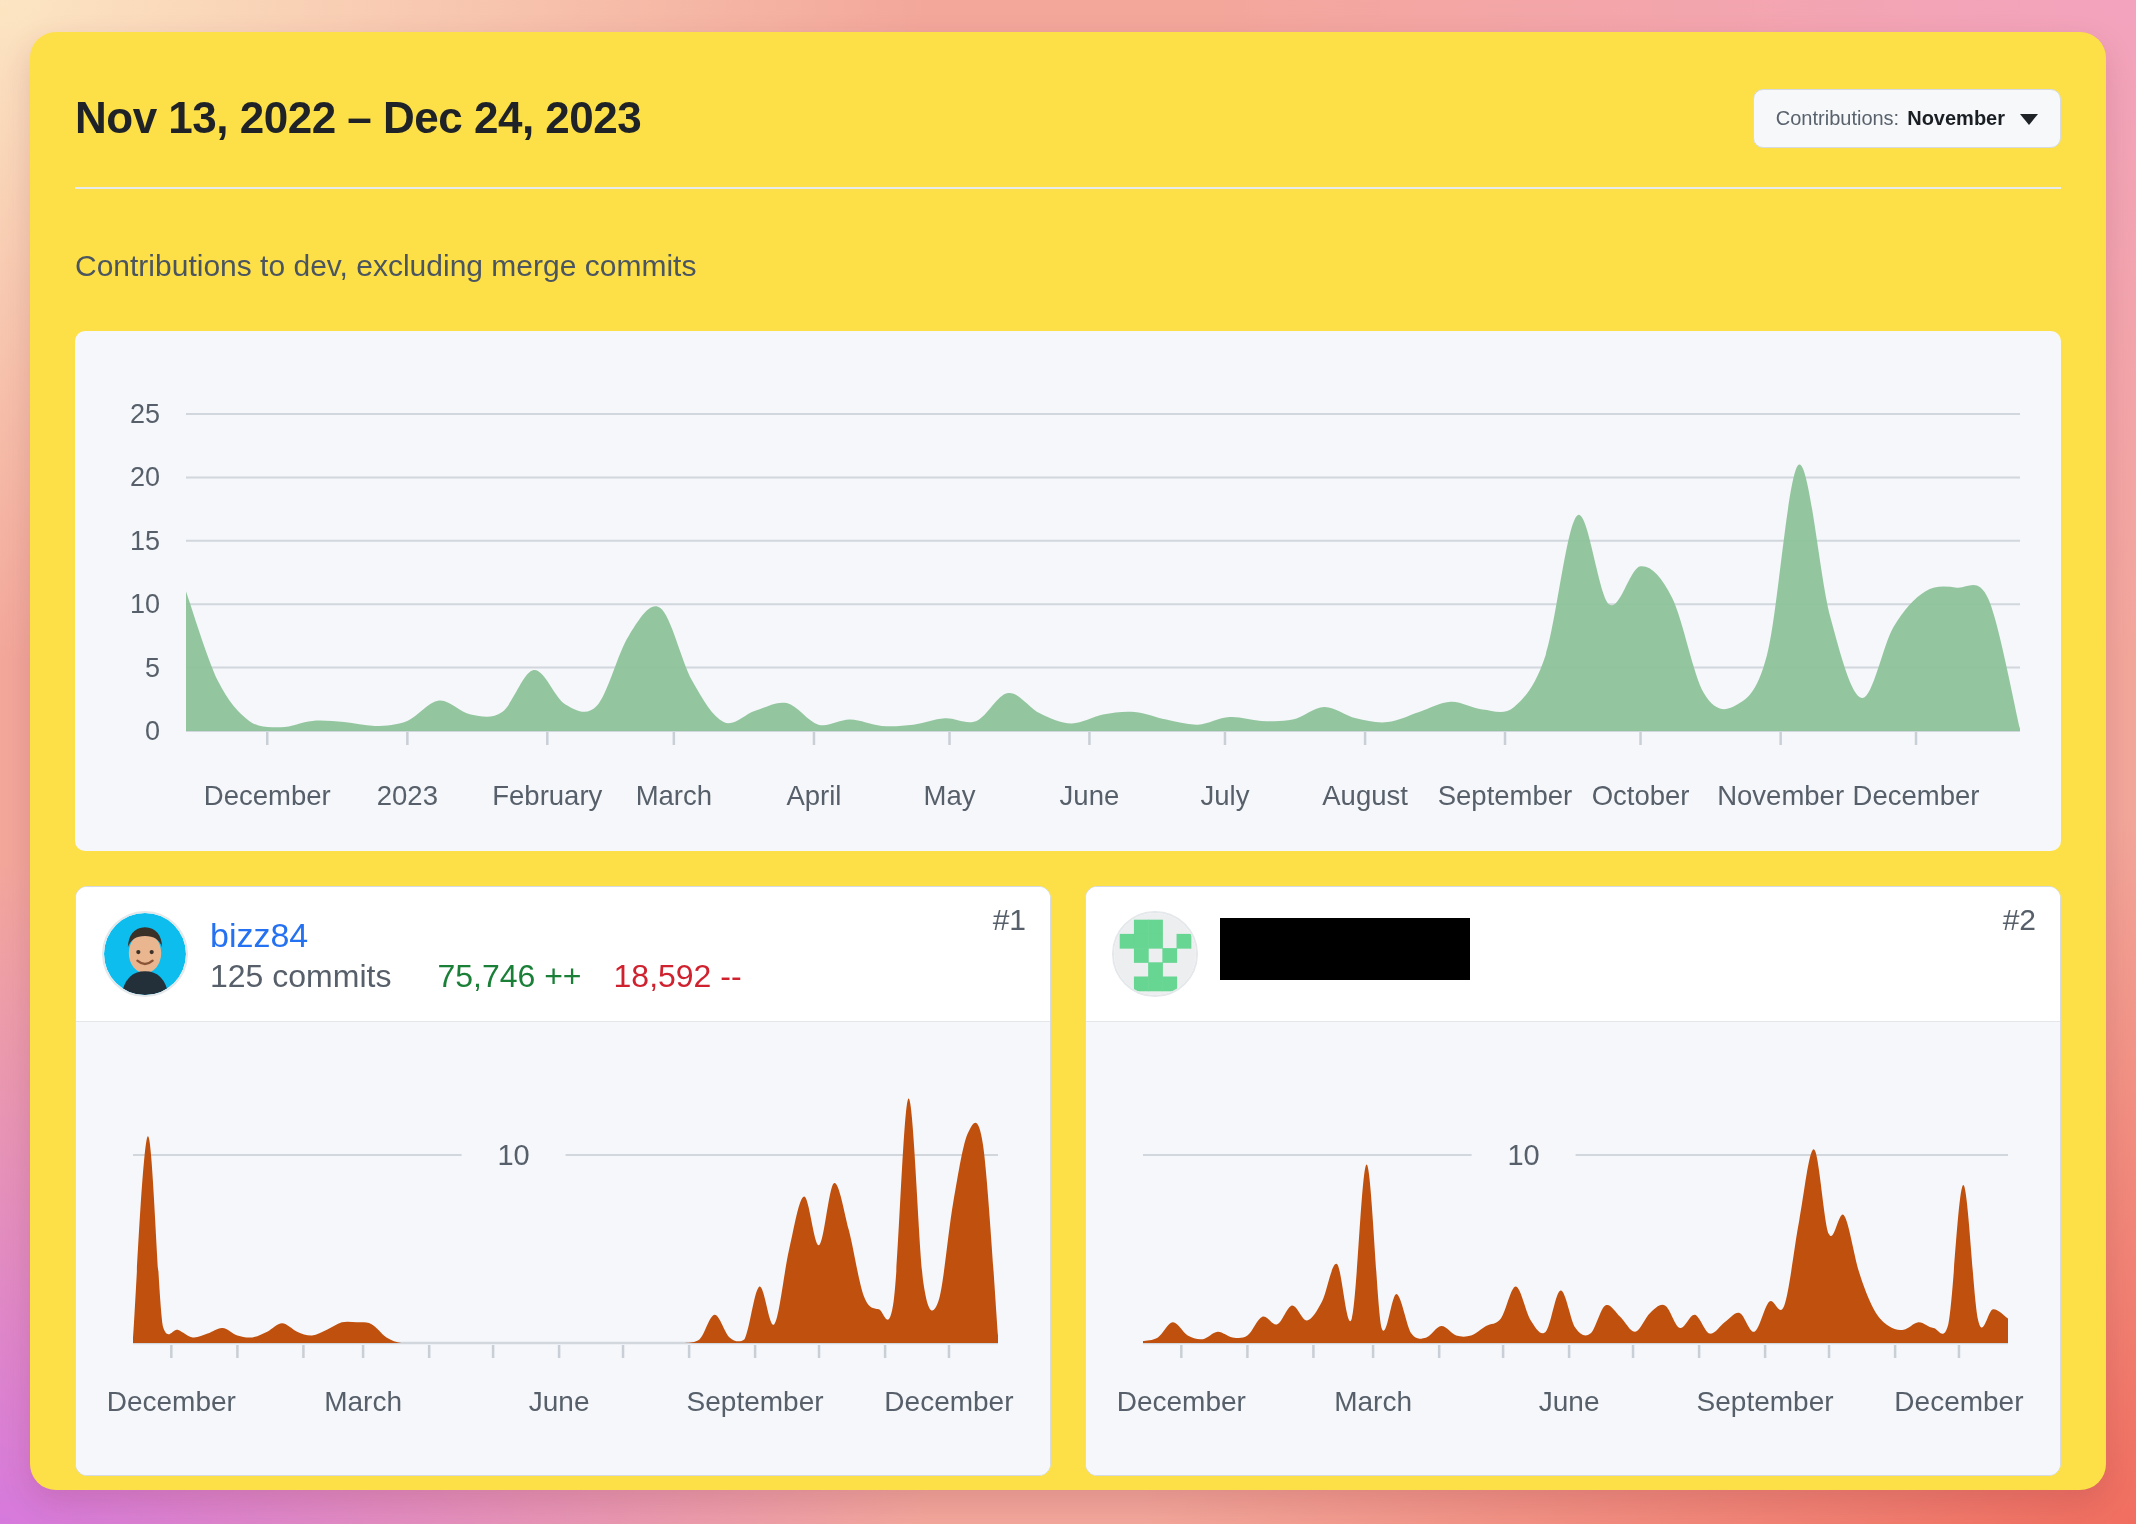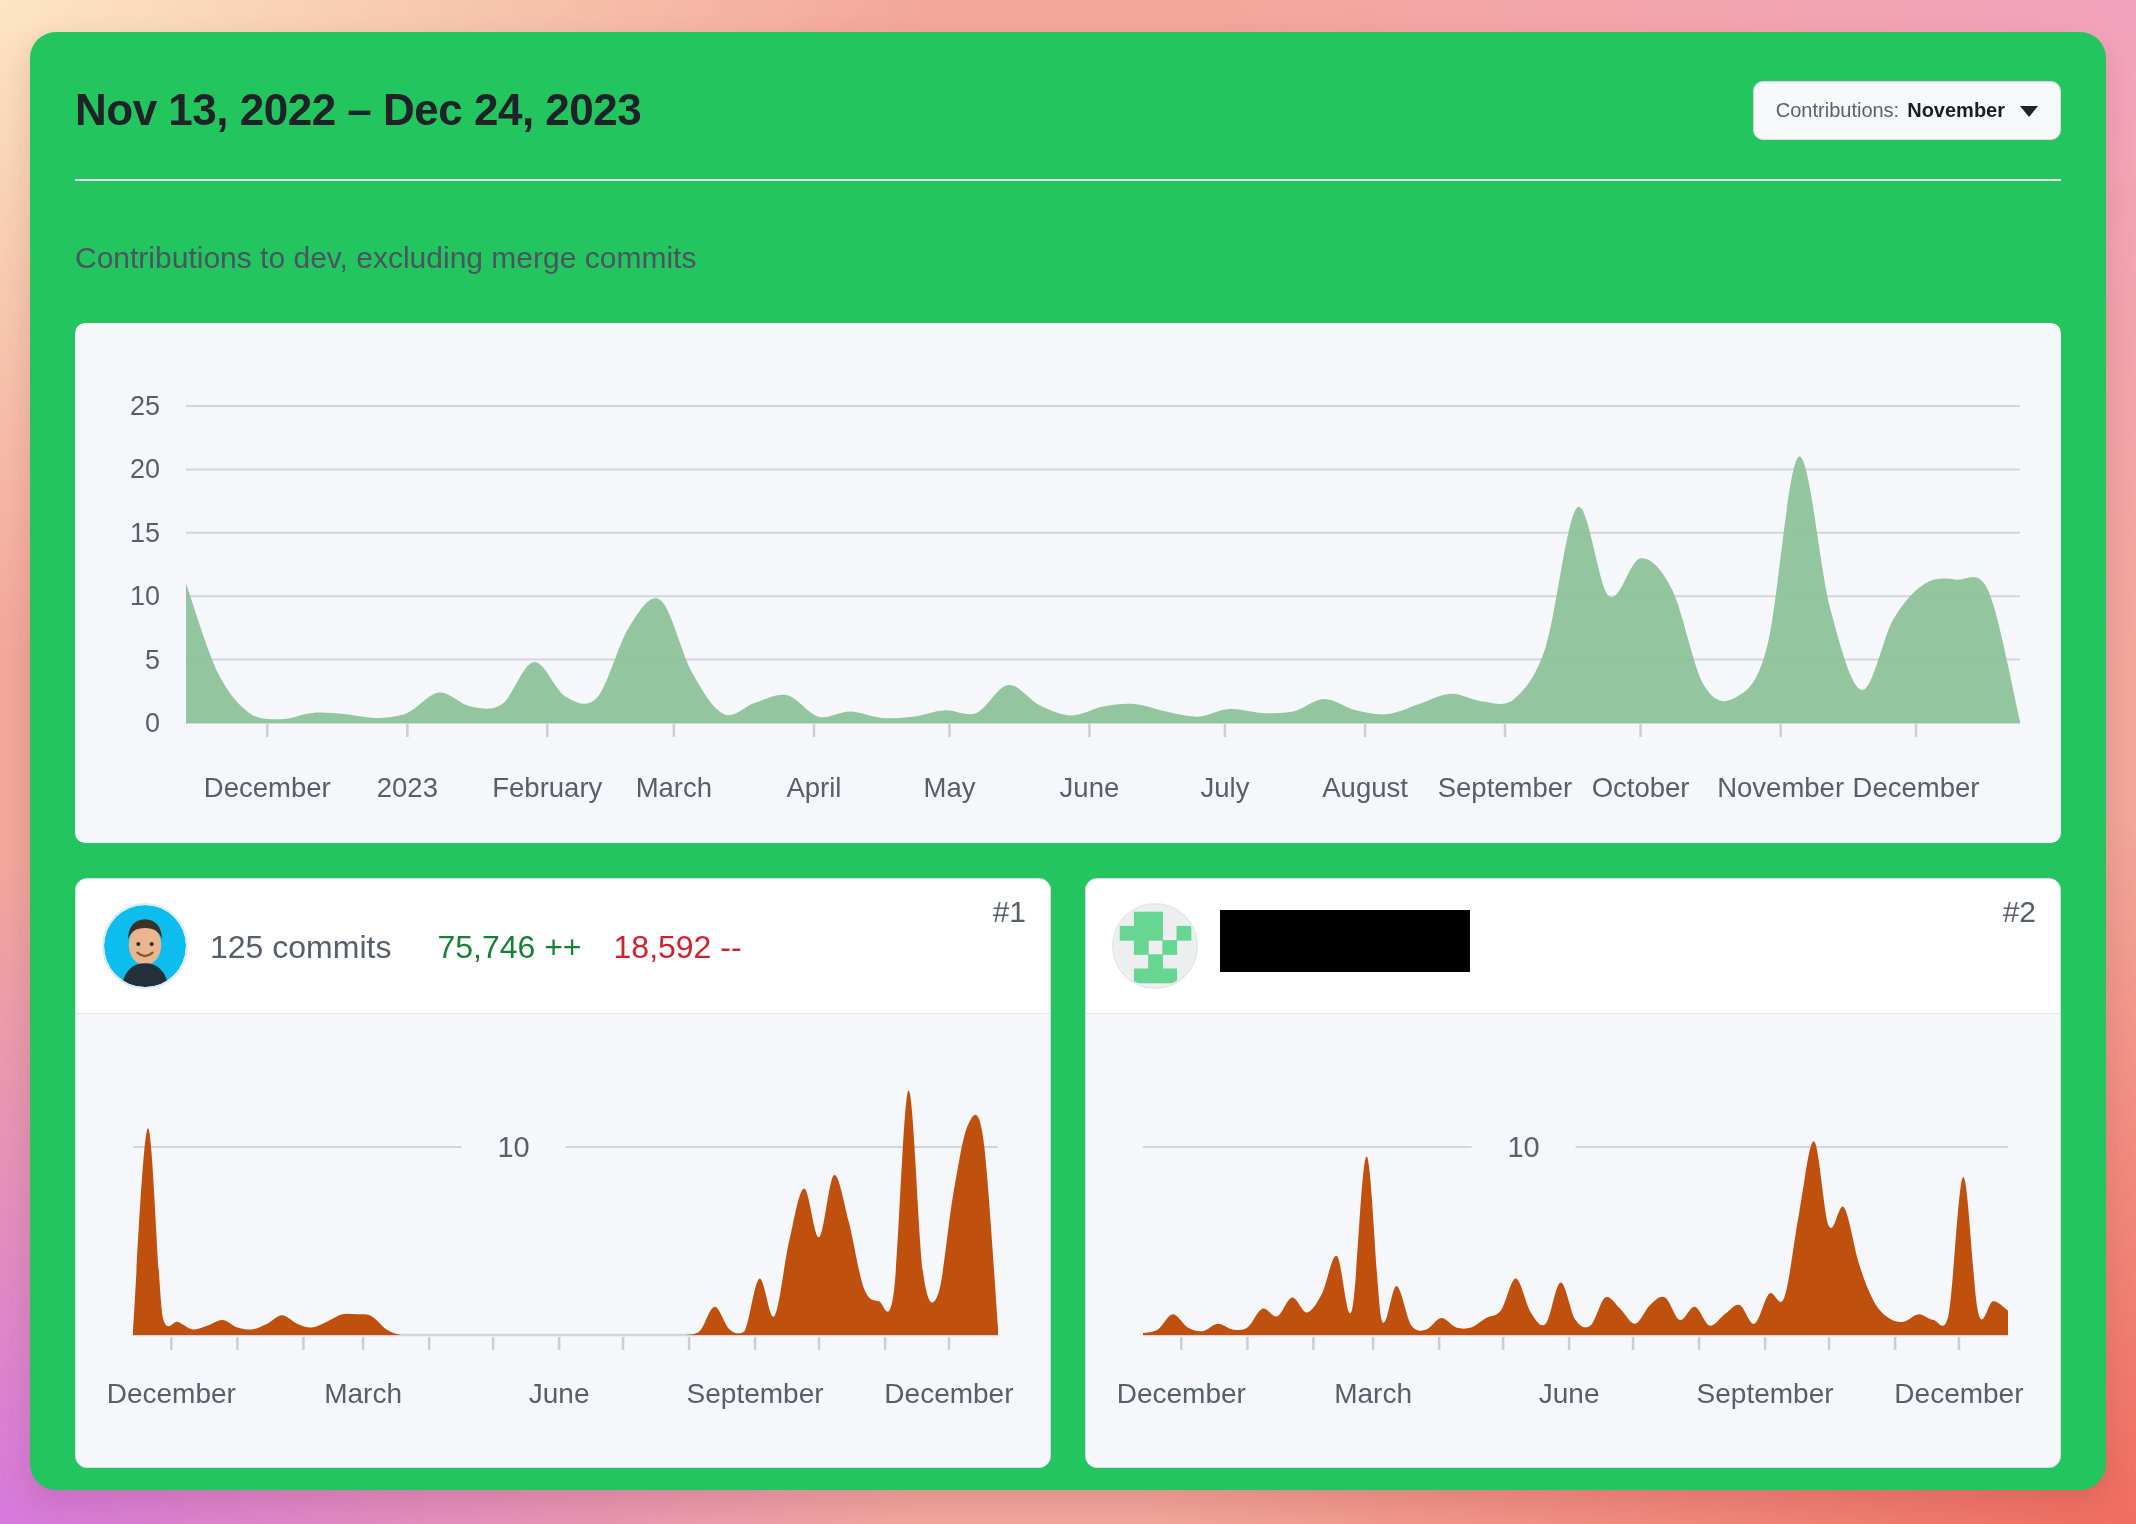--- a/index.html
+++ b/index.html
@@ -8,22 +8,22 @@
     font-family:"Liberation Sans",sans-serif;
     background-color:#f3a79b;
     background-image:
       radial-gradient(ellipse 70% 70% at 0% 0%,   rgba(252,229,194,1) 0%, rgba(252,229,194,0) 62%),
       radial-gradient(ellipse 70% 70% at 100% 0%, rgba(243,163,190,1) 0%, rgba(243,163,190,0) 62%),
       radial-gradient(ellipse 70% 70% at 0% 100%, rgba(214,121,221,1) 0%, rgba(214,121,221,0) 62%),
       radial-gradient(ellipse 75% 75% at 100% 100%, rgba(240,110,95,1) 0%, rgba(240,110,95,0) 62%);
   }
   .frame{
     position:absolute;left:30px;top:32px;width:2076px;height:1458px;
-    background:#22c55e;border-radius:26px;box-sizing:border-box;
-    padding:0 45px;box-shadow:0 12px 30px rgba(120,40,60,.18);
+    background:#fde047;border-radius:26px;box-sizing:border-box;
+    padding:8px 45px;box-shadow:0 12px 30px rgba(120,40,60,.18);
   }
   .hdr{display:flex;justify-content:space-between;align-items:center;padding-top:47px;height:62px;}
   .title{font-size:44px;font-weight:600;color:#1f2328;letter-spacing:-.5px;}
   .dropdown{
     display:flex;align-items:center;height:57px;padding:0 22px;
     background:#f6f8fa;border:1.5px solid #d5dbe1;border-radius:10px;
     font-size:20px;color:#59626c;cursor:pointer;white-space:nowrap;
   }
   .dropdown b{color:#1b1f24;font-weight:700;margin-left:8px;}
   .caret{width:0;height:0;border-left:9px solid transparent;border-right:9px solid transparent;
@@ -127,20 +127,21 @@
               <ellipse cx="43" cy="42" rx="17" ry="21" fill="#eab690"></ellipse>
               <path d="M25,36 Q26,16 43,15 Q60,16 61,36 Q57,24 43,24 Q29,24 25,36 Z" fill="#3a3129"></path>
               <circle cx="36" cy="41" r="2.2" fill="#3a3129"></circle>
               <circle cx="50" cy="41" r="2.2" fill="#3a3129"></circle>
               <path d="M35,50 Q43,57 51,50" stroke="#8a5537" stroke-width="2.4" fill="none" stroke-linecap="round"></path>
               <path d="M18,88 Q22,61 43,61 Q64,61 68,88 Z" fill="#23303a"></path>
             </g>
           </svg>
         </div>
         <div class="card-id">
+          <div class="uname">bizz84</div>
           <div class="statrow">
             <span class="commits">125 commits</span>
             <span class="adds">75,746 ++</span>
             <span class="dels">18,592 --</span>
           </div>
         </div>
         <div class="rank">#1</div>
       </div>
       <div class="card-chart">
         <svg width="971" height="449">

